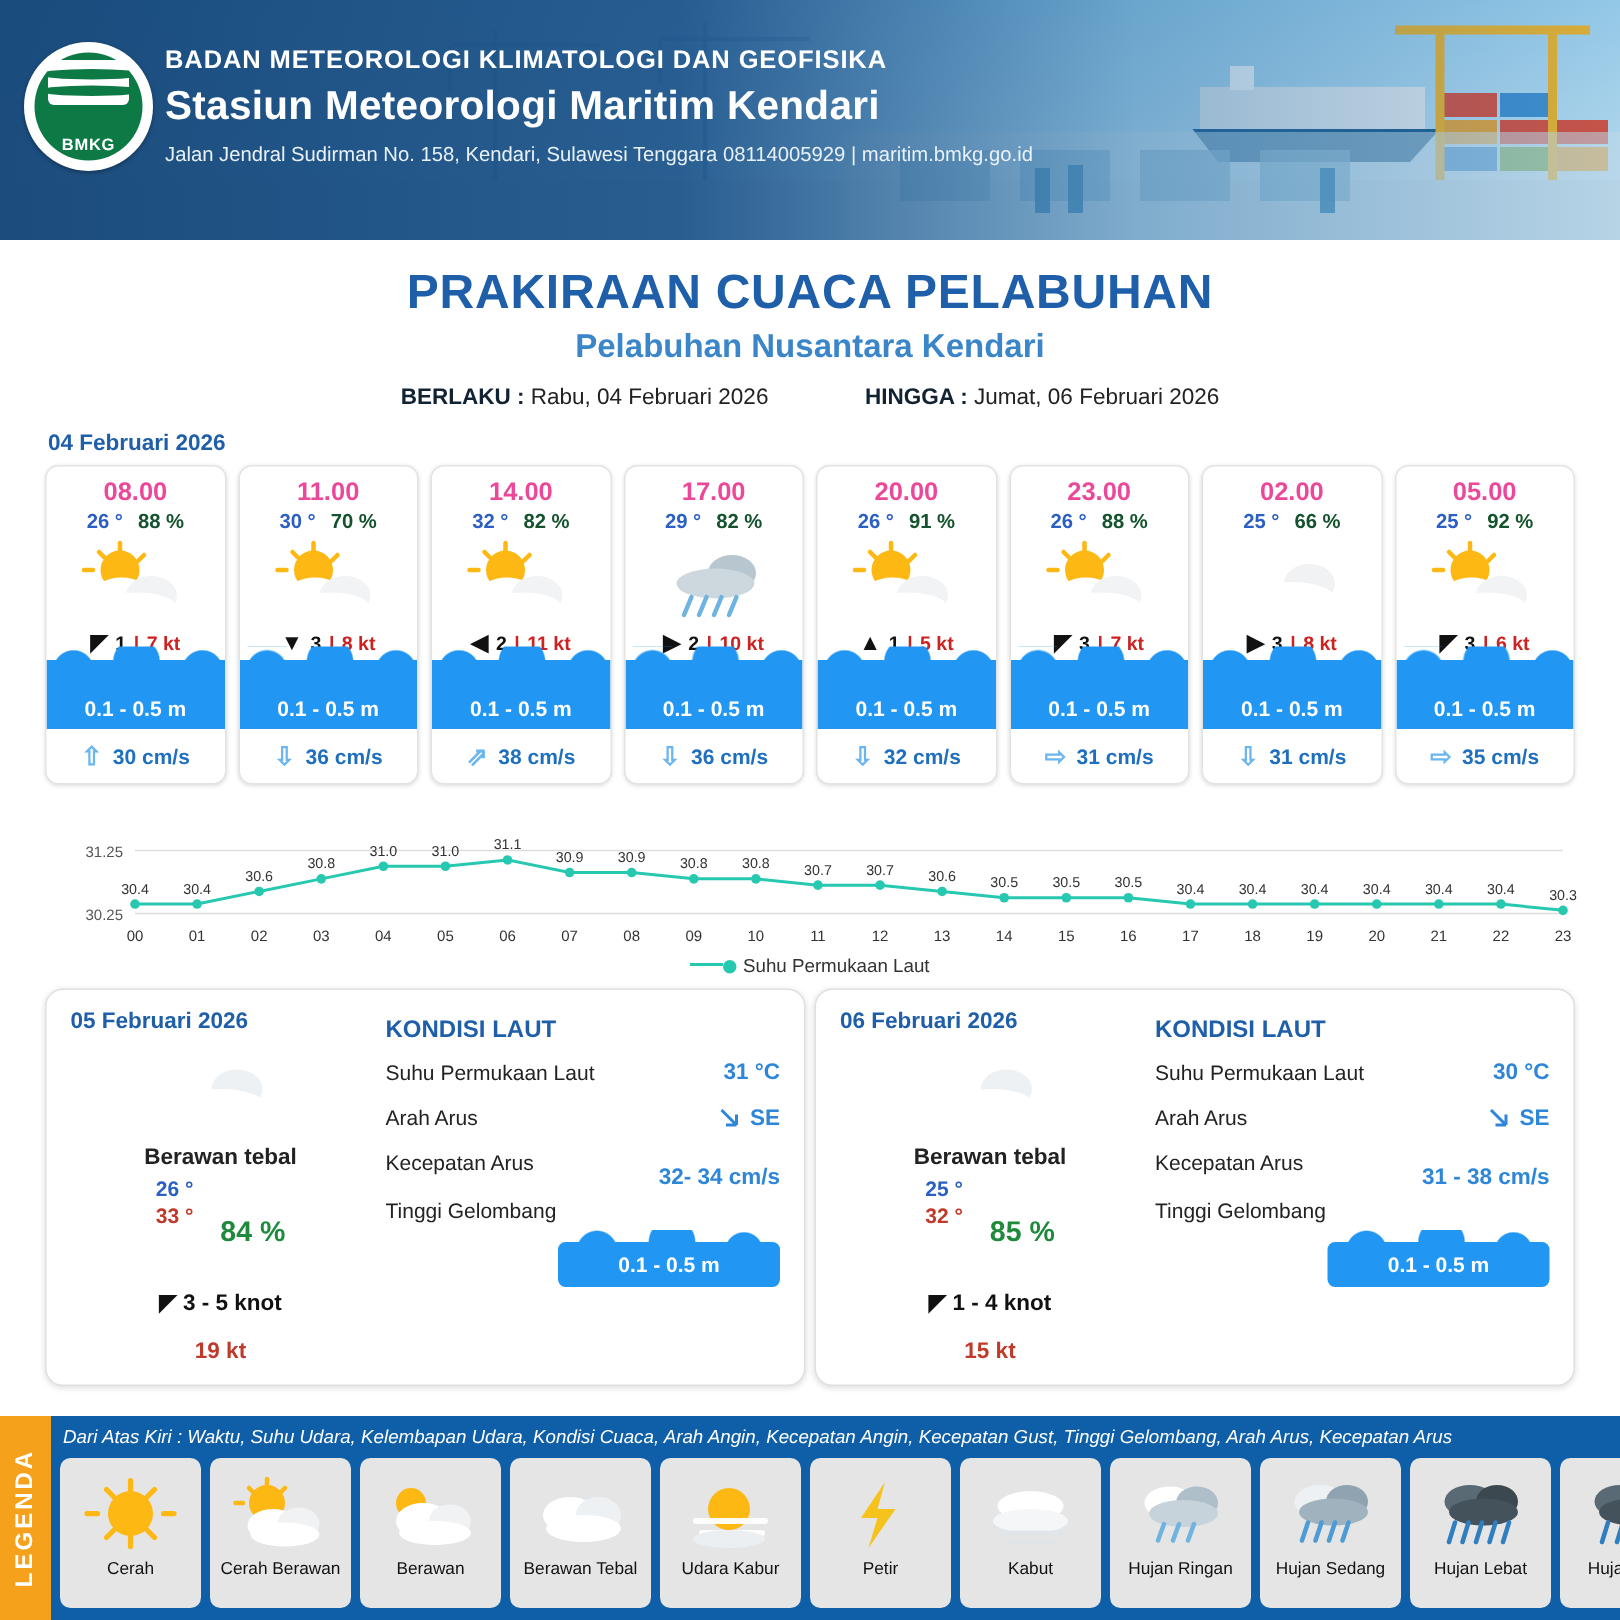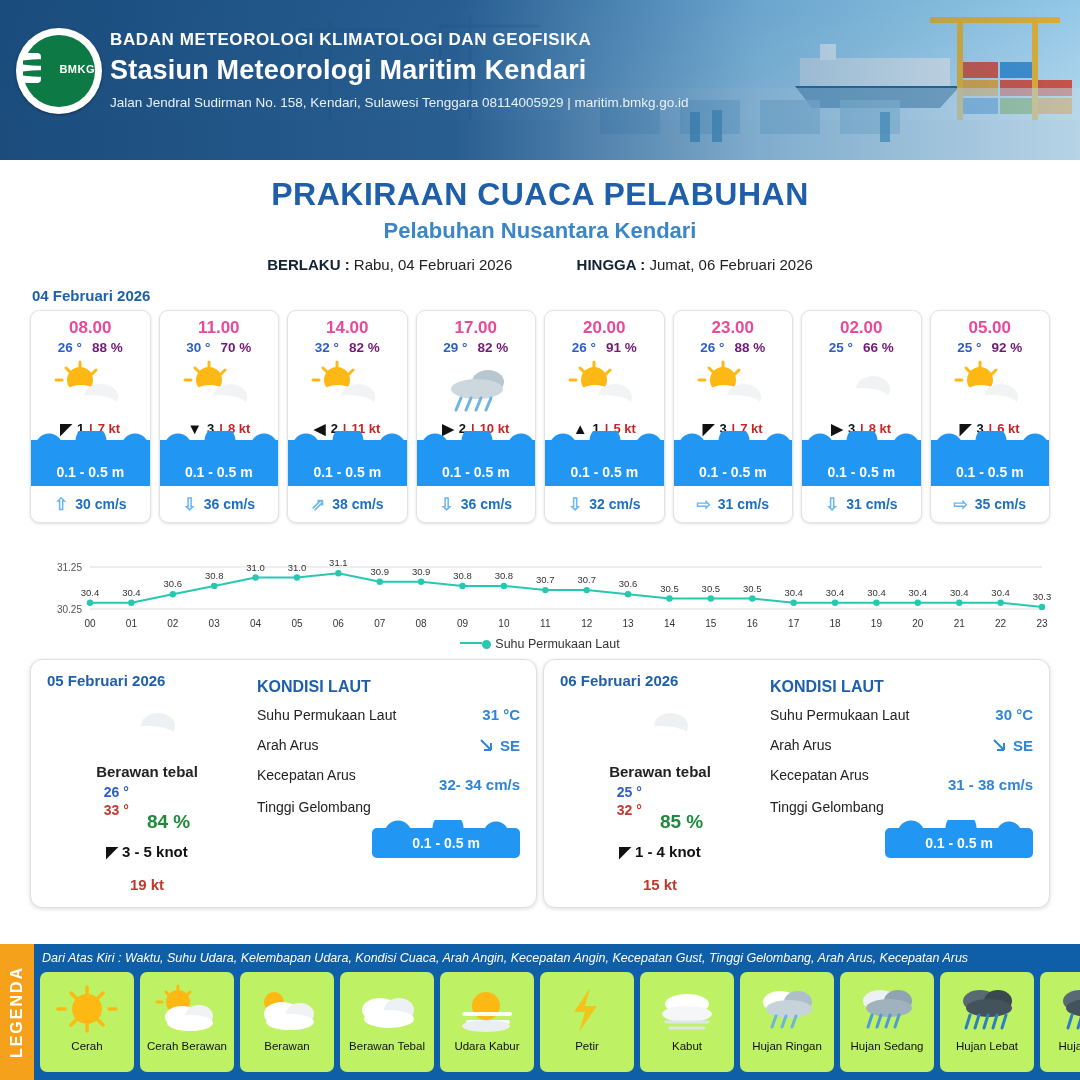--- a/index.html
+++ b/index.html
@@ -23,21 +23,21 @@
     position:absolute; left:0; top:0; width:1080px; height:160px;
     background:linear-gradient(90deg, rgba(20,70,120,.96) 0%, rgba(25,80,135,.90) 42%, rgba(40,110,165,.45) 70%, rgba(40,110,165,.10) 100%);
   }
   .logo {
     position:absolute; left:16px; top:28px; width:86px; height:86px;
     border-radius:50%; background:#ffffff;
     display:flex; flex-direction:column; align-items:center; justify-content:center;
     box-shadow:0 1px 3px rgba(0,0,0,.35);
   }
   .logo .ring { width:72px; height:72px; border-radius:50%; background:#0d7a46;
-     display:flex; flex-direction:row; align-items:center; justify-content:flex-end; padding-bottom:4px;gap:18px;}
+     display:flex; flex-direction:column; align-items:center; justify-content:flex-end; padding-bottom:4px;gap:18px;}
   .logo .wave { width:54px; height:30px; background:#ffffff; border-radius:4px; margin-bottom:3px;
      position:relative; overflow:hidden;}
   .logo .wave:before{content:"";position:absolute;left:-6px;top:6px;width:70px;height:7px;background:#0d7a46;border-radius:50%;}
   .logo .wave:after{content:"";position:absolute;left:-6px;top:17px;width:70px;height:7px;background:#0d7a46;border-radius:50%;}
   .logo .txt { color:#fff; font-size:11px; font-weight:bold; letter-spacing:.5px; }
   .hdr-text { position:absolute; left:110px; top:30px; color:#fff; }
   .hdr-l1 { font-size:17px; font-weight:bold; letter-spacing:.6px; }
   .hdr-l2 { font-size:27px; font-weight:bold; margin-top:5px; letter-spacing:.2px;}
   .hdr-l3 { font-size:13.5px; margin-top:9px; color:#e8f1f8; }
 
@@ -54,21 +54,21 @@
 
   
   .cards { display:flex; gap:8px; padding:0 30px; }
   .card {
     width:126px; background:#fff; border:1px solid #e3e3e3; border-radius:9px;
     box-shadow:0 1px 3px rgba(0,0,0,.13); overflow:hidden;
   }
   .c-time { text-align:center; font-size:17px; font-weight:bold; color:#ec4899; padding:7px 0 2px; }
   .c-th { display:flex; justify-content:center; gap:10px; font-size:13.5px; font-weight:bold; padding-bottom:2px;}
   .c-temp { color:#2b5fc4; }
-  .c-hum { color:#701a75; }
+  .c-hum { color:#14532d; }
   .c-icon { height:62px; display:flex; align-items:center; justify-content:center; }
   .c-wind { display:flex; align-items:center; justify-content:center; gap:5px; font-size:13px; font-weight:bold; padding:2px 0 4px;}
   .c-wind .deg { color:#111; }
   .c-wind .sep { color:#c22; }
   .c-wind .kt { color:#c22; }
   .arrow { font-size:15px; color:#111; line-height:1; display:inline-block; }
   .c-wave-band { position:relative; height:46px; background:#2196f3; }
   .c-wave-band .crest {
     position:absolute; top:-9px; left:0; width:100%; height:20px;
     background:
@@ -92,21 +92,21 @@
   .panel { flex:1; background:#fff; border:1px solid #e0e0e0; border-radius:12px; box-shadow:0 1px 4px rgba(0,0,0,.14);
      padding:12px 16px 14px; display:flex; }
   .p-left { width:200px; text-align:center; }
   .p-date { font-size:15px; font-weight:bold; color:#1f5fa9; text-align:left; }
   .p-icon { height:66px; display:flex; align-items:center; justify-content:center; margin-top:6px;}
   .p-cond { font-size:15px; font-weight:bold; color:#222; margin-top:2px; }
   .p-temps { display:flex; justify-content:center; gap:18px; margin-top:4px; align-items:flex-start;}
   .p-t1 { color:#2b5fc4; font-size:14px; font-weight:bold; }
   .p-t2 { color:#c0392b; font-size:14px; font-weight:bold; margin-top:2px;}
   .p-hum { color:#1f8a3b; font-size:19px; font-weight:bold;margin-top:27px; }
-  .p-wind { margin-top:10px; font-size:15px; font-weight:bold; color:#111; }
+  .p-wind { margin-top:26px; font-size:15px; font-weight:bold; color:#111; }
   .p-gust { margin-top:15px; font-size:15px; font-weight:bold; color:#c0392b; }
   .p-right { flex:1; padding-left:10px; position:relative; }
   .p-title { font-size:16px; font-weight:bold; color:#1f5fa9; margin:6px 0 10px; }
   .p-row { display:flex; justify-content:space-between; align-items:center; margin-bottom:13px; font-size:14px; color:#222;}
   .p-val { color:#2e86d8; font-weight:bold; font-size:15px; }
   .p-arr { color:#2e86d8; font-weight:bold; font-size:15px; display:flex; align-items:center; gap:5px;}
   .wave-chip { position:relative; background:#2196f3; color:#fff; font-size:14px; font-weight:bold;
      border-radius:5px; padding:7px 14px; text-align:center; margin-left:auto; margin-top:2px; width:148px;}
   .wave-chip .crest { position:absolute; top:-8px; left:0; width:100%; height:16px;
     background:
@@ -114,21 +114,21 @@
       radial-gradient(circle at 76px 8px, #2196f3 15px, transparent 16px),
       radial-gradient(circle at 124px 14px, #2196f3 12px, transparent 13px); }
 
   
   .legend-wrap { position:absolute; left:0; bottom:0; width:1080px; height:136px; background:#0e5fa8; }
   .legend-side { position:absolute; left:0; top:0; width:34px; height:136px; background:#f5a11b;
      display:flex; align-items:center; justify-content:center; }
   .legend-side span { transform:rotate(-90deg); color:#fff; font-weight:bold; font-size:16px; letter-spacing:2px; white-space:nowrap; }
   .legend-note { position:absolute; left:42px; top:7px; color:#fff; font-size:12.5px; font-style:italic; }
   .legend-items { position:absolute; left:40px; top:28px; display:flex; gap:6px; }
-  .leg-item { width:94px; background:#bef264; border-radius:7px; height:100px; display:flex; flex-direction:column;
+  .leg-item { width:94px; background:#e5e5e5; border-radius:7px; height:100px; display:flex; flex-direction:column;
      align-items:center; justify-content:flex-start; padding-top:6px; }
   .leg-icon { height:62px; display:flex; align-items:center; justify-content:center; }
   .leg-lbl { font-size:11.5px; color:#111; text-align:center; line-height:1.1; }
 </style>
 </head>
 <body>
 
 <div class="header">
   <svg class="hdr-art" width="1080" height="160" viewBox="0 0 1080 160">
     <defs>

